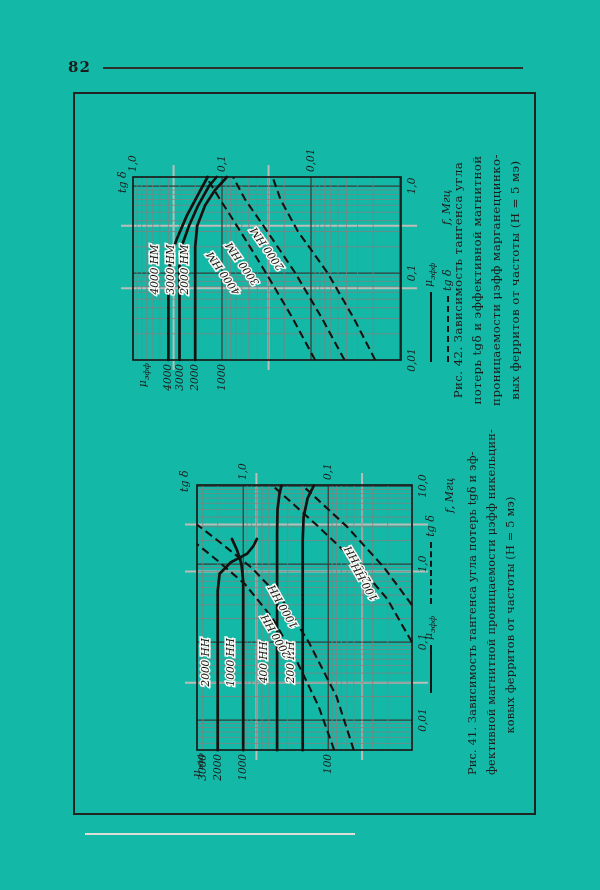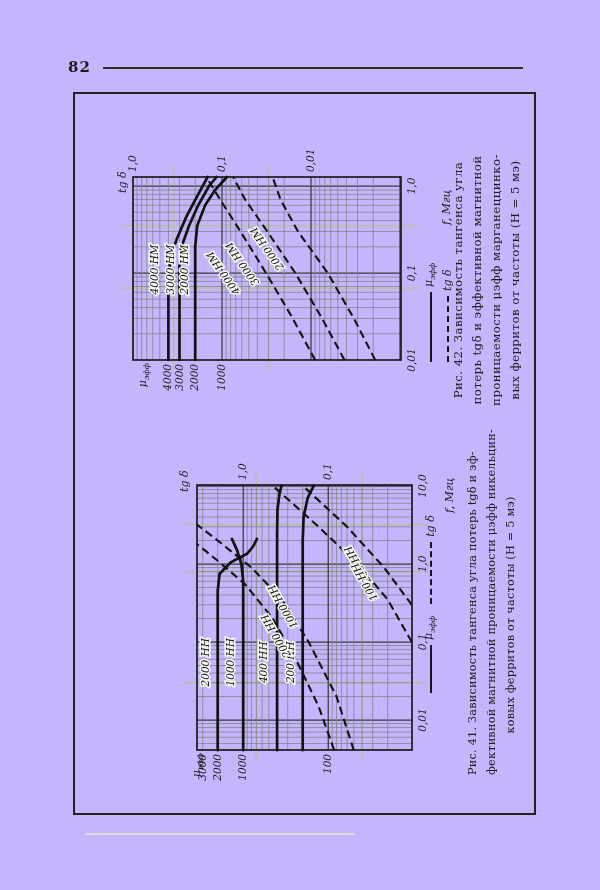--- a/index.html
+++ b/index.html
@@ -1,16 +1,16 @@
 <!DOCTYPE html>
 <html><head>
 <meta charset="utf-8">
 <style>
   html,body{margin:0;padding:0;background:#e8e8e4;}
-  .page{position:relative;width:600px;height:890px;background:#c4b5fd;overflow:hidden;
+  .page{position:relative;width:600px;height:890px;background:#14b8a6;overflow:hidden;
         font-family:"DejaVu Serif","Liberation Serif",serif;color:#1c1c1c;}
   .page-number{position:absolute;left:68px;top:58px;font-size:15px;font-weight:bold;letter-spacing:1px;}
   .header-rule{position:absolute;left:103px;top:67px;width:420px;height:2px;background:#2f2f2c;}
   .frame{position:absolute;left:73px;top:92px;width:459px;height:719px;border:2px solid #222220;}
   .scan-streak{position:absolute;background:#dedcd6;}
   .fig{position:absolute;transform:rotate(-90deg);transform-origin:center center;}
   .fig svg{position:absolute;overflow:visible;}
   .tick{position:absolute;font-style:italic;font-size:10.5px;white-space:nowrap;line-height:12px;}
   .tick.xc{transform:translateX(-50%);}
   .tick.yl{transform:translateX(-100%);}

